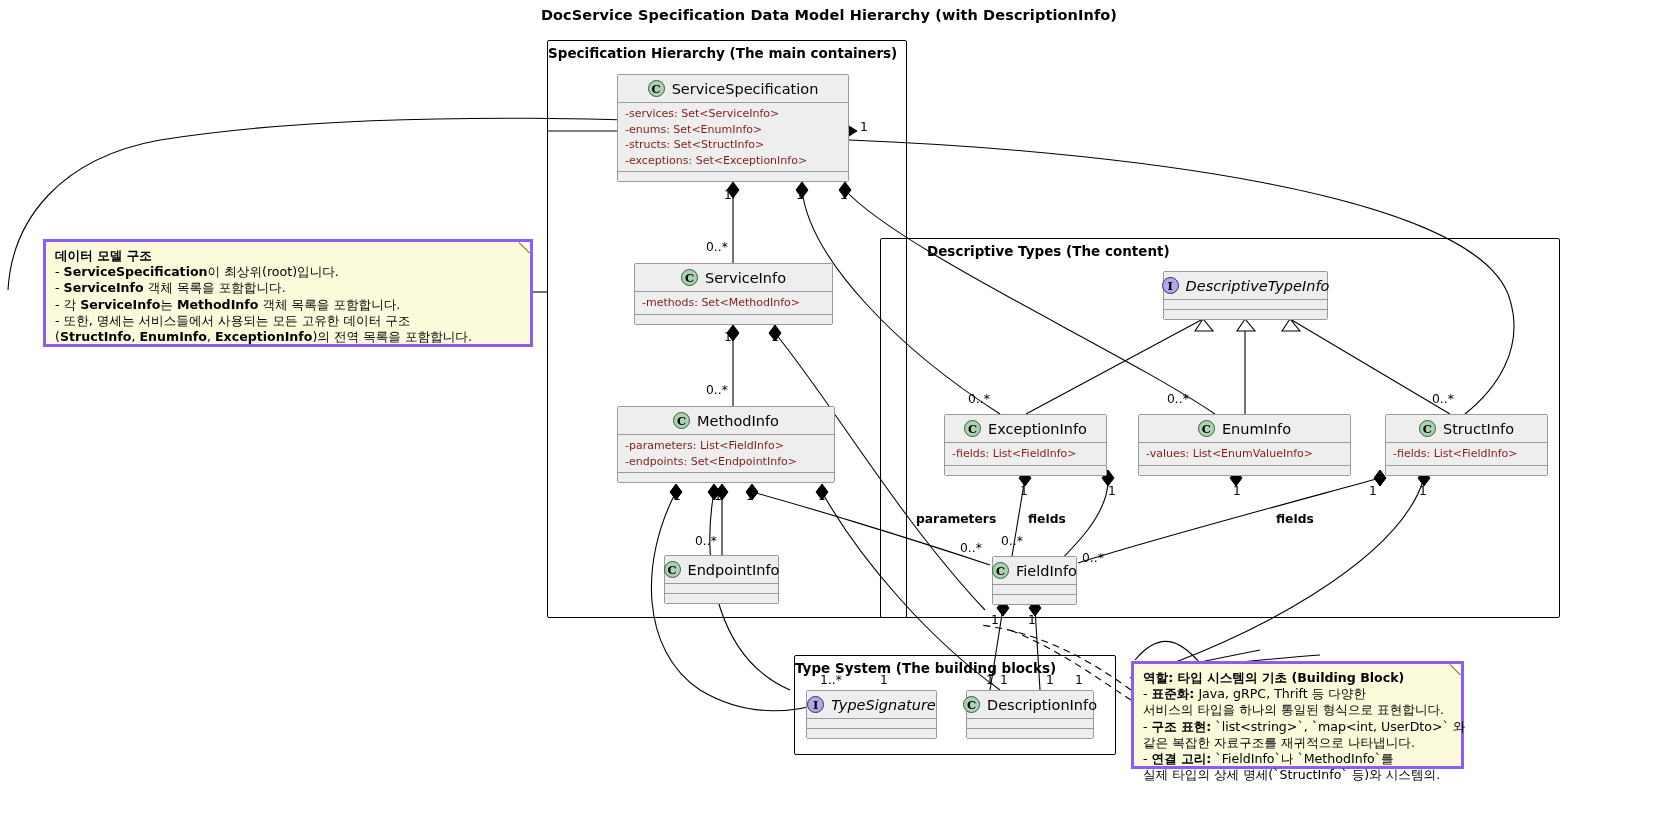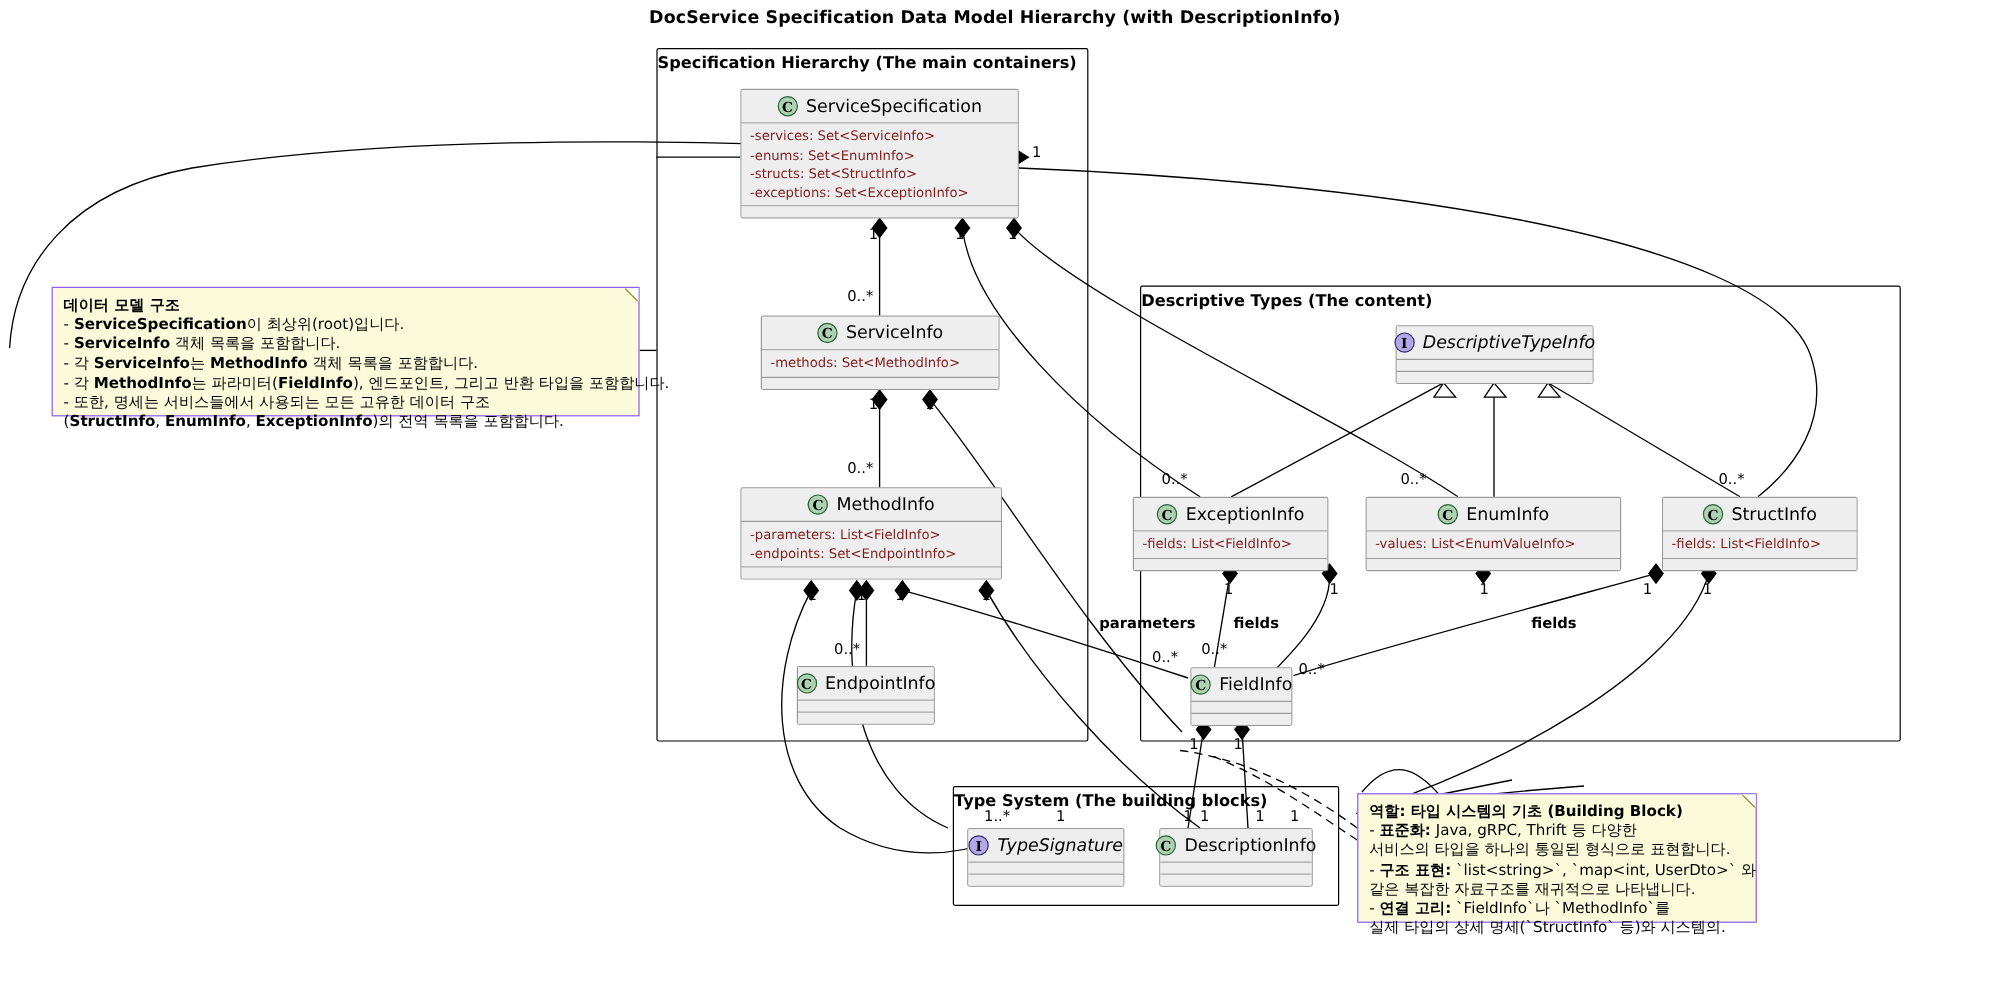--- a/index.html
+++ b/index.html
@@ -117,21 +117,21 @@
   .badge.i {
     background: #B4A7E5;
     border: 1.2px solid #322C6F;
     color: #000;
     font-family: "DejaVu Serif", "Liberation Serif", serif;
   }
   
   .note {
     position: absolute;
     background: #FBFBDB;
-    border: 1px solid #8b5cf6;
+    border: 3px solid #8b5cf6;
     box-sizing: border-box;
     font-size: 12.6px;
     line-height: 16.2px;
     color: #000;
     padding: 6px 9px 7px 9px;
     white-space: nowrap;
   }
   .note .fold {
     position: absolute;
     top: 0;
@@ -239,21 +239,21 @@
     <g fill="#ffffff" stroke="#000" stroke-width="1.1">
       <polygon points="1203,319 1195,331 1213,331"></polygon>
       <polygon points="1245,319 1237,331 1255,331"></polygon>
       <polygon points="1290,319 1282,331 1300,331"></polygon>
     </g>
   </svg>
 
   <div class="package" style="left:547px; top:40px; width:358px; height:576px;">
     <div class="package-title">Specification Hierarchy (The main containers)</div>
   </div>
-  <div class="package" style="left:950px; top:238px; width:632px; height:378px;">
+  <div class="package" style="left:880px; top:238px; width:632px; height:378px;padding-left:46px;">
     <div class="package-title">Descriptive Types (The content)</div>
   </div>
   <div class="package" style="left:794px; top:655px; width:320px; height:98px;">
     <div class="package-title">Type System (The building blocks)</div>
   </div>
 
   <div class="node" style="left:617px; top:74px; width:232px;">
     <div class="node-header">
       <span class="badge c">C</span>
       <span class="ntitle">ServiceSpecification</span>
@@ -429,21 +429,20 @@
       <div class="mult" style="left: 1075px; top: 673px;">1</div>
     </div>
 
   <div class="note" style="left:43px; top:239px; width:490px; height:108px;">
     <div class="fold"></div>
     <div id="note0">
         <div><b>데이터 모델 구조</b></div>
         <div><span>- </span><b>ServiceSpecification</b><span>이 최상위(root)입니다.</span></div>
         <div><span>- </span><b>ServiceInfo</b><span> 객체 목록을 포함합니다.</span></div>
         <div><span>- 각 </span><b>ServiceInfo</b><span>는 </span><b>MethodInfo</b><span> 객체 목록을 포함합니다.</span></div>
-        <div><span>- 각 </span><b>MethodInfo</b><span>는 파라미터(</span><b>FieldInfo</b><span>), 엔드포인트, 그리고 반환 타입을 포함합니다.</span></div>
         <div><span>- 또한, 명세는 서비스들에서 사용되는 모든 고유한 데이터 구조</span></div>
         <div><span>  (</span><b>StructInfo</b><span>, </span><b>EnumInfo</b><span>, </span><b>ExceptionInfo</b><span>)의 전역 목록을 포함합니다.</span></div>
       </div>
   </div>
 
   <div class="note" style="left:1131px; top:661px; width:333px; height:108px;">
     <div class="fold"></div>
     <div id="note1">
         <div><b>역할: 타입 시스템의 기초 (Building Block)</b></div>
         <div><span>- </span><b>표준화:</b><span> Java, gRPC, Thrift 등 다양한</span></div>

